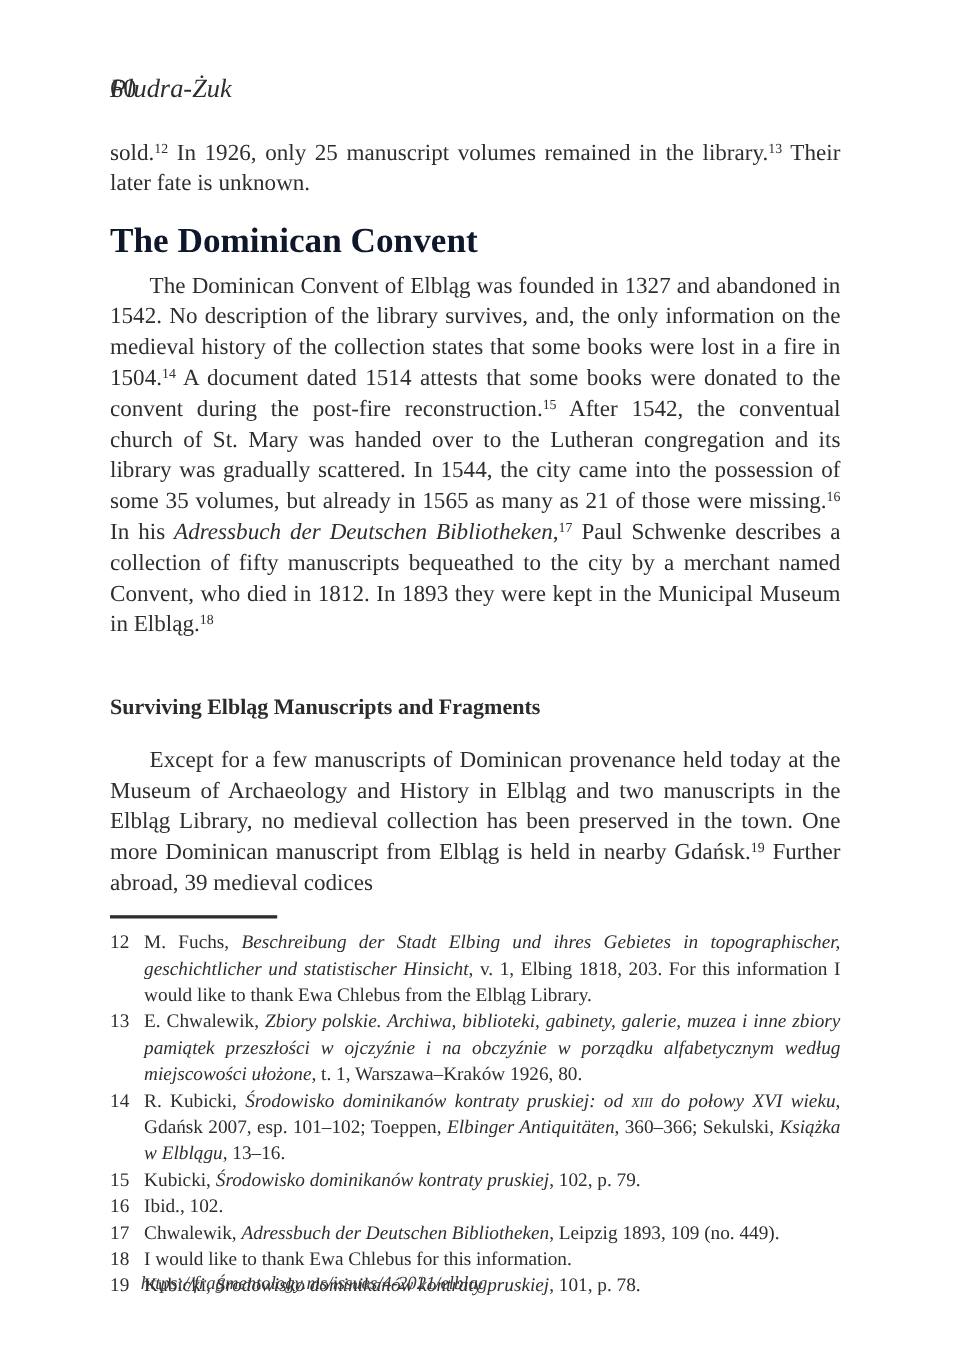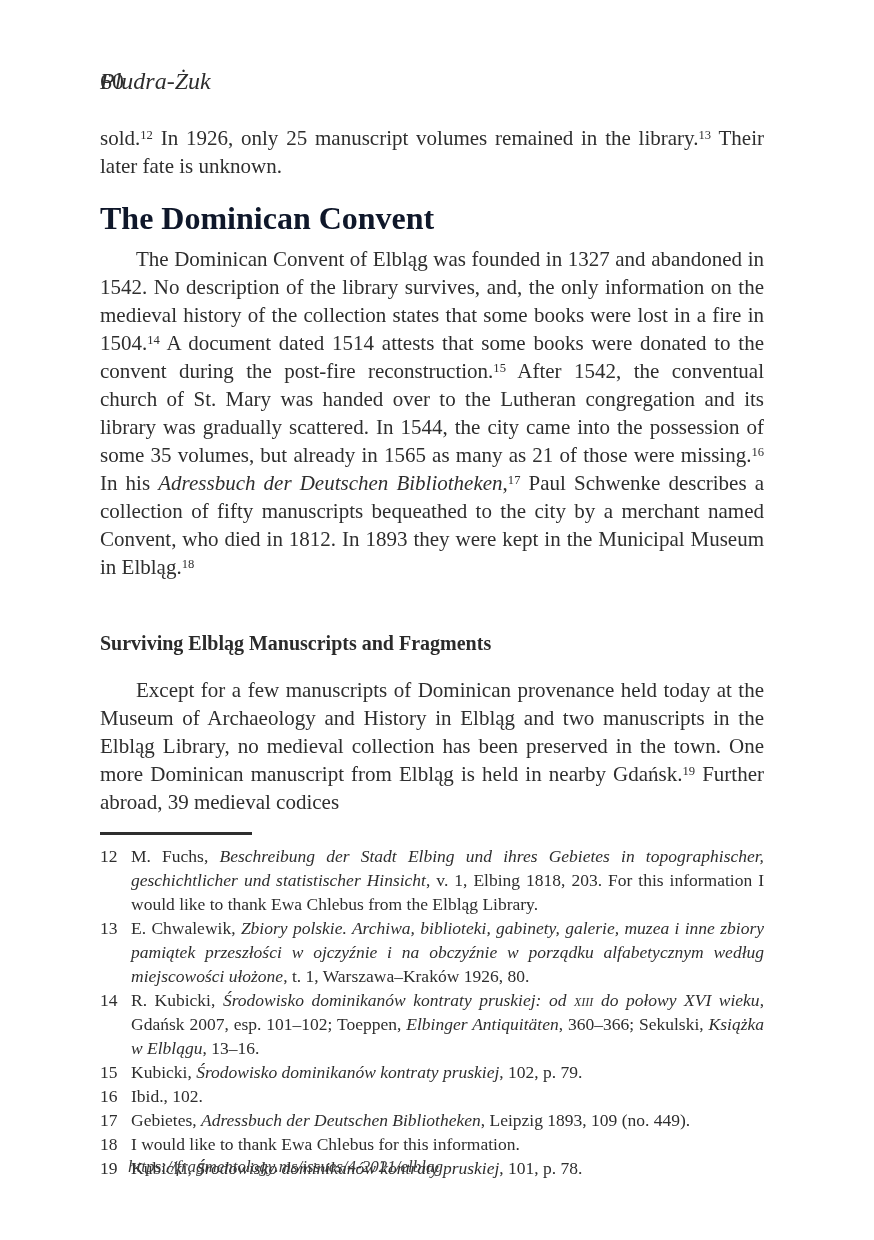--- a/index.html
+++ b/index.html
@@ -131,21 +131,21 @@
     <li class="footnote">
       <span class="footnote-num">15</span>
       <span class="footnote-text"><span>Kubicki, </span><span class="seg-i">Środowisko dominikanów kontraty pruskiej</span><span>, 102, p. 79.</span></span>
     </li>
     <li class="footnote">
       <span class="footnote-num">16</span>
       <span class="footnote-text"><span>Ibid., 102.</span></span>
     </li>
     <li class="footnote">
       <span class="footnote-num">17</span>
-      <span class="footnote-text"><span>Gebietes, </span><span class="seg-i">Adressbuch der Deutschen Bibliotheken</span><span>, Leipzig 1893, 109 (no. 449).</span></span>
+      <span class="footnote-text"><span>Chwalewik, </span><span class="seg-i">Adressbuch der Deutschen Bibliotheken</span><span>, Leipzig 1893, 109 (no. 449).</span></span>
     </li>
     <li class="footnote">
       <span class="footnote-num">18</span>
       <span class="footnote-text"><span>I would like to thank Ewa Chlebus for this information.</span></span>
     </li>
     <li class="footnote">
       <span class="footnote-num">19</span>
       <span class="footnote-text"><span>Kubicki, </span><span class="seg-i">Środowisko dominikanów kontraty pruskiej</span><span>, 101, p. 78.</span></span>
     </li>
   </ol>

